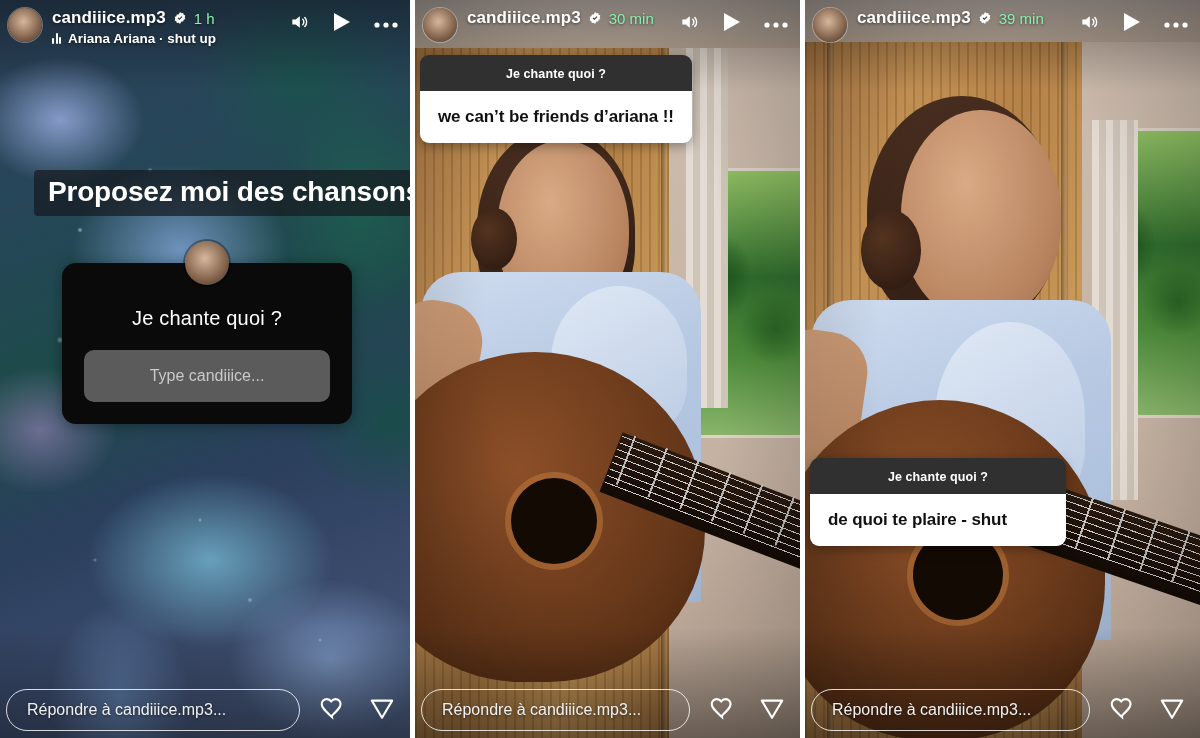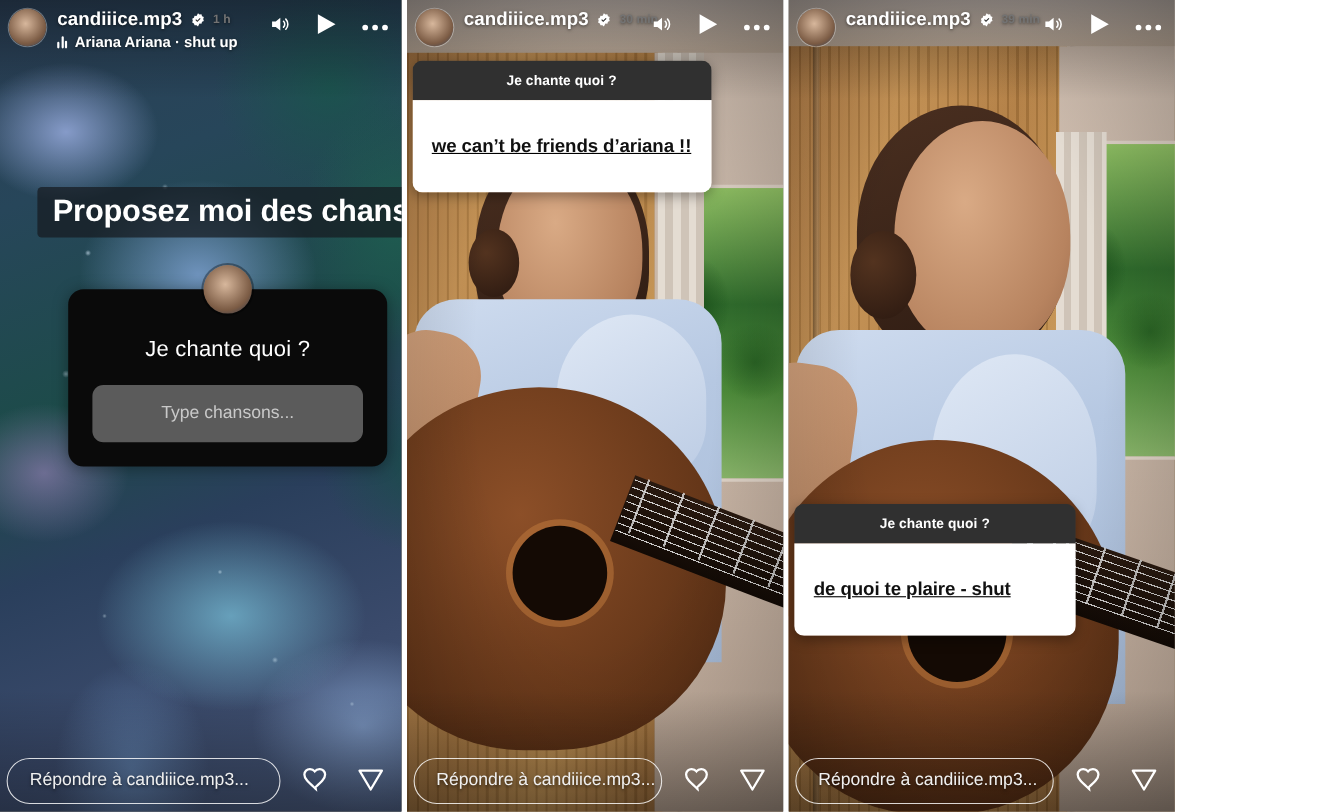--- a/index.html
+++ b/index.html
@@ -1,19 +1,19 @@
 <!DOCTYPE html>
 <html><head>
 <meta charset="utf-8">
 <style>
   * { margin:0; padding:0; box-sizing:border-box; }
   html,body{ width:1200px; height:738px; background:#ffffff; overflow:hidden; }
   body{ font-family:"Liberation Sans", sans-serif; }
 
-  .strip{ display:flex; width:1068px; height:738px; background:#fff; }
+  .strip{ display:flex; width:1200px; height:738px; background:#fff; }
 
   .panel{ position:relative; height:738px; overflow:hidden; background:#111; }
   .p1{ width:410px; }
   .gap{ width:5px; height:738px; background:#ffffff; flex:0 0 5px; }
   .p2{ width:385px; }
   .p3{ width:395px; }
 
   
   .bg{ position:absolute; inset:0; }
 
@@ -101,21 +101,21 @@
   .header{ position:absolute; left:0; right:0; top:0; display:flex; align-items:flex-start;
     padding:8px 12px 0 8px; z-index:6; }
   .avatar{ width:34px; height:34px; border-radius:50%; flex:0 0 34px; overflow:hidden;
     background:radial-gradient(circle at 45% 40%, #d7b79c, #7b5b44 65%, #2b3c58 100%);
     box-shadow:0 0 0 1px rgba(255,255,255,.35); }
   .hdr-text{ margin-left:10px; flex:1 1 auto; min-width:0; }
   .hdr-line1{ display:flex; align-items:center; gap:7px; white-space:nowrap; }
   .uname{ color:#fff; font-size:17px; font-weight:700; letter-spacing:.1px;
     text-shadow:0 1px 3px rgba(0,0,0,.55); }
   .verified{ width:14px; height:14px; flex:0 0 14px; }
-  .time{ color:#737373; font-size:11px; font-weight:700; text-shadow:0 1px 3px rgba(0,0,0,.55); }
+  .time{ color:#86efac; font-size:15px; font-weight:400; text-shadow:0 1px 3px rgba(0,0,0,.55); }
   .hdr-line2{ display:flex; align-items:center; gap:7px; margin-top:3px; white-space:nowrap; }
   .eq{ display:inline-flex; align-items:flex-end; gap:1.5px; height:11px; }
   .eq i{ display:block; width:2px; background:#fff; border-radius:1px; }
   .eq i:nth-child(1){ height:6px; } .eq i:nth-child(2){ height:11px; } .eq i:nth-child(3){ height:7px; }
   .music{ color:#fff; font-size:13.5px; font-weight:700; text-shadow:0 1px 3px rgba(0,0,0,.6); }
   .hdr-icons{ display:flex; align-items:center; gap:23px; margin-left:10px; padding-top:4px; }
   .icon{ display:block; }
 
   
   .q-sticker{ position:absolute; z-index:5; }
@@ -134,21 +134,21 @@
   .caption{ position:absolute; z-index:5; background:rgba(22,26,32,.72);
     padding:6px 14px 8px; border-radius:4px; }
   .caption span{ color:#fff; font-size:28px; font-weight:700; letter-spacing:-.2px;
     white-space:nowrap; }
 
   
   .resp{ position:absolute; z-index:5; border-radius:9px; overflow:hidden;
     box-shadow:0 3px 12px rgba(0,0,0,.35); }
   .resp-q{ background:#303030; text-align:center; padding:9px 10px; }
   .resp-q span{ color:#fff; font-size:12.5px; font-weight:700; letter-spacing:.1px; }
-  .resp-a{ background:#fff; padding:32px 18px;text-decoration:underline; }
+  .resp-a{ background:#fff; padding:16px 18px; }
   .resp-a span{ color:#111; font-size:17px; font-weight:700; letter-spacing:-.1px; white-space:nowrap; }
 
   
   .footer{ position:absolute; left:0; right:0; bottom:0; height:56px; z-index:6;
     display:flex; align-items:center; padding:0 14px 0 6px; }
   .reply{ flex:1 1 auto; height:42px; border:1.6px solid rgba(255,255,255,.82);
     border-radius:24px; display:flex; align-items:center; padding:1px 20px; min-width:0;
     overflow:hidden; }
   .reply span{ color:#f0f0f0; font-size:16px; white-space:nowrap;
     text-shadow:0 1px 3px rgba(0,0,0,.5); }
@@ -210,21 +210,21 @@
 
     <div class="caption" style="left:34px; top:170px;">
       <span>Proposez moi des chansons:)</span>
     </div>
 
     <div class="q-sticker" style="left:62px; top:263px; width:290px;">
       <div class="q-avatar"></div>
       <div class="q-card">
         <div class="q-title">Je chante quoi ?</div>
         <div class="q-input">
-          <span>Type chansons...</span>
+          <span>Type candiiice...</span>
         </div>
       </div>
     </div>
 
     <div class="footer">
       <div class="reply">
         <span>Répondre à candiiice.mp3...</span>
       </div>
       <div class="foot-icons">
         <span class="icon">

